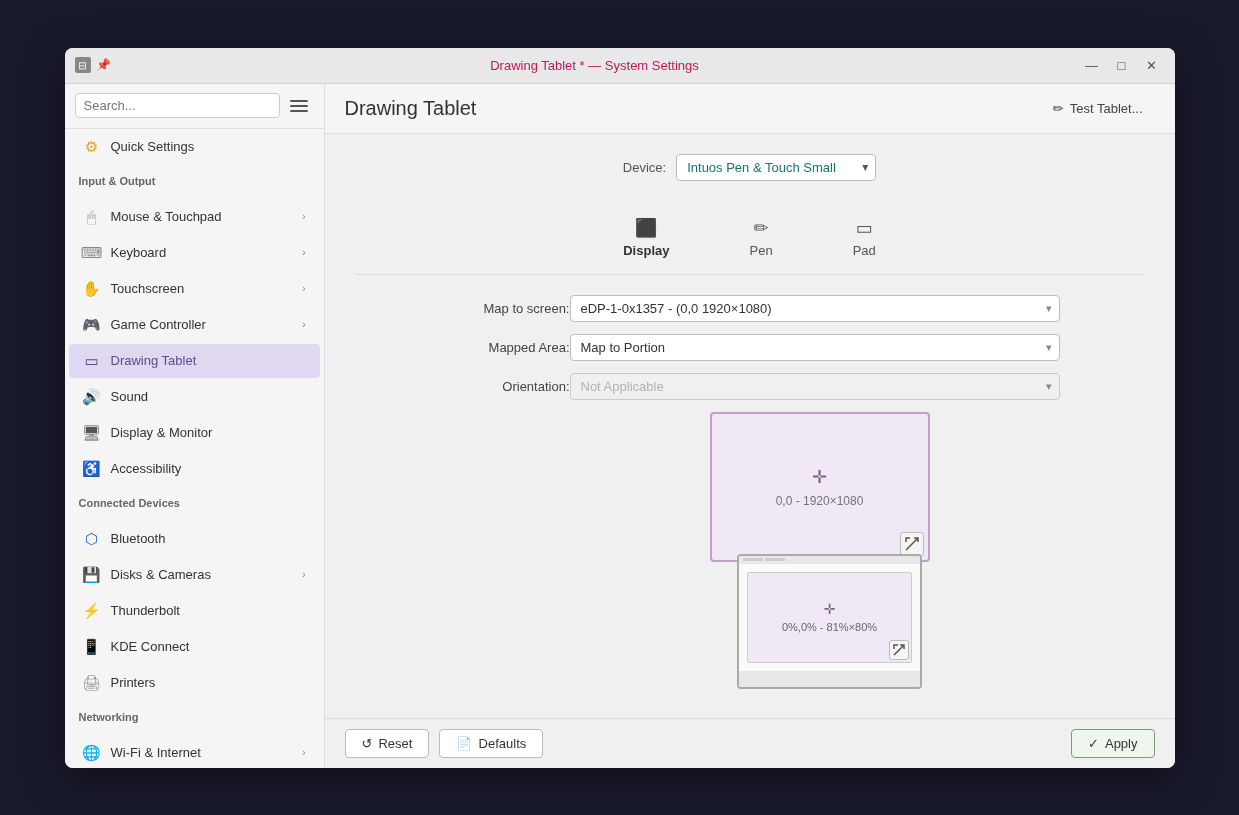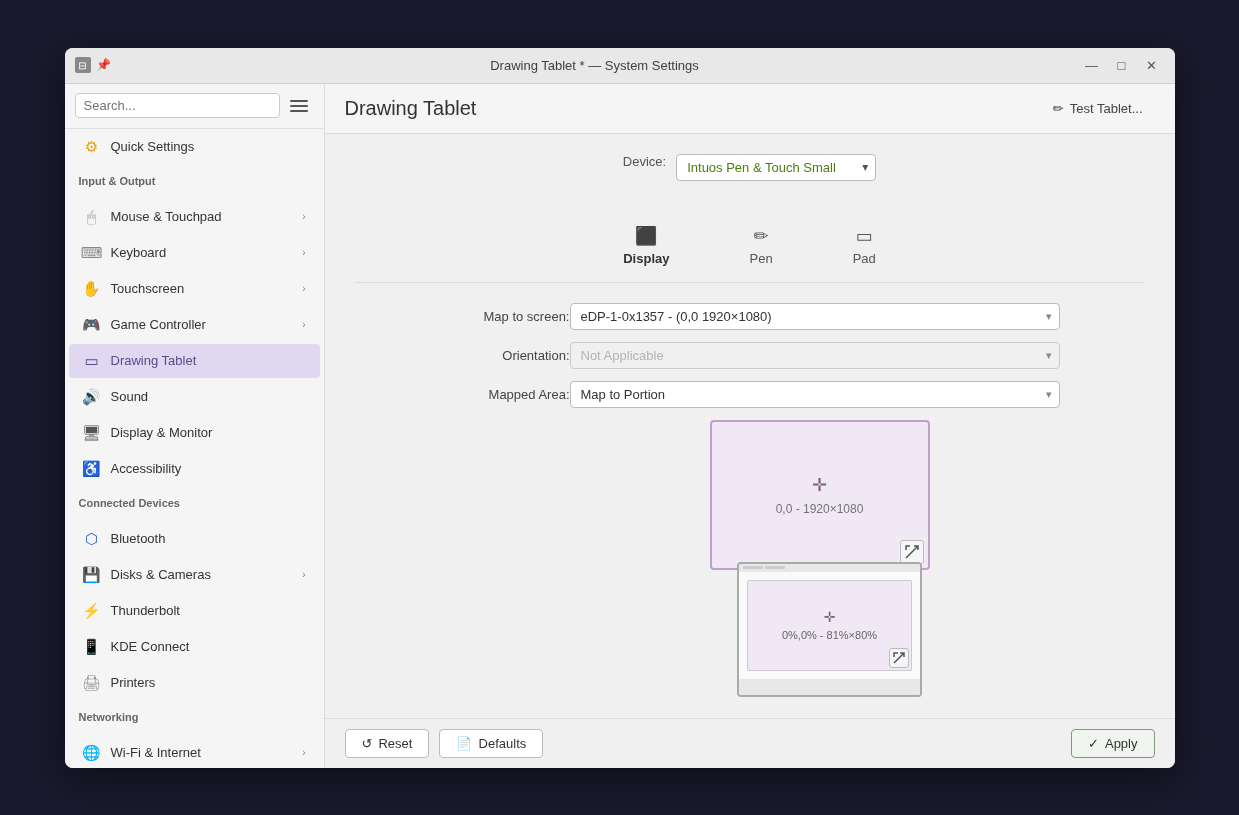--- a/index.html
+++ b/index.html
@@ -51,21 +51,21 @@
     .titlebar-pin {
       width: 14px;
       height: 14px;
       color: #666;
       font-size: 12px;
     }
     .titlebar-title {
       flex: 1;
       text-align: center;
       font-size: 13px;
-      color: #404040;
+      color: #be185d;
     }
     .titlebar-controls {
       display: flex;
       gap: 4px;
     }
     .titlebar-btn {
       width: 26px;
       height: 22px;
       border: none;
       background: transparent;
@@ -211,35 +211,36 @@
 
     .content-body {
       flex: 1;
       overflow-y: auto;
       padding: 20px 30px;
     }
 
     
     .device-row {
       display: flex;
+      align-items: center;
       justify-content: center;
       gap: 10px;
-      margin-bottom: 28px;
+      margin-bottom: 20px;
     }
     .device-label {
       font-size: 13px;
       color: #555;
     }
     .device-select {
       padding: 5px 30px 5px 10px;
       border: 1px solid #bbb;
       border-radius: 4px;
       font-size: 13px;
       background: white;
-      color: #4d7c0f;
+      color: #0f766e;
       appearance: none;
       cursor: pointer;
       min-width: 200px;
     }
     .select-wrapper {
       position: relative;
       display: inline-block;
     }
     .select-wrapper::after {
       content: '▾';
@@ -669,33 +670,33 @@
           <div class="form-row">
             <span class="form-label">Map to screen:</span>
             <div class="form-control select-wrap">
               <select class="form-select">
                 <option>eDP-1-0x1357 - (0,0 1920×1080)</option>
               </select>
             </div>
           </div>
 
           <div class="form-row">
+            <span class="form-label">Mapped Area:</span>
+            <div class="form-control select-wrap">
+              <select class="form-select">
+                <option>Map to Portion</option>
+              </select>
+            </div>
+          </div>
+
+          <div class="form-row">
             <span class="form-label">Orientation:</span>
             <div class="form-control select-wrap">
               <select class="form-select" disabled="">
                 <option>Not Applicable</option>
-              </select>
-            </div>
-          </div>
-
-          <div class="form-row">
-            <span class="form-label">Mapped Area:</span>
-            <div class="form-control select-wrap">
-              <select class="form-select">
-                <option>Map to Portion</option>
               </select>
             </div>
           </div>
 
 
           <div class="tablet-display-area">
 
             <div class="screen-rect">
               <span class="screen-move-icon">✛</span>
               <span class="screen-label">0,0 - 1920×1080</span>

